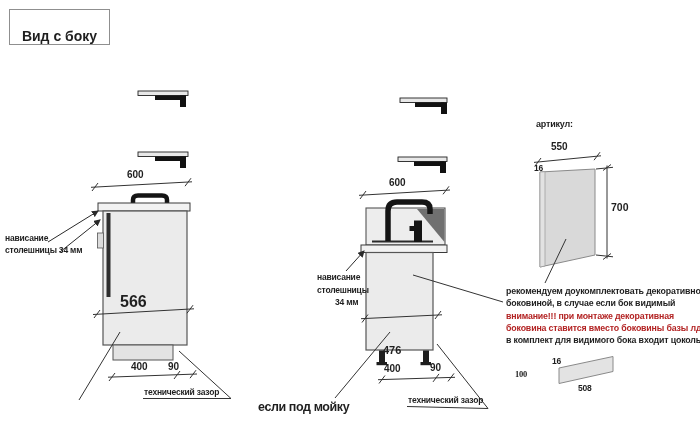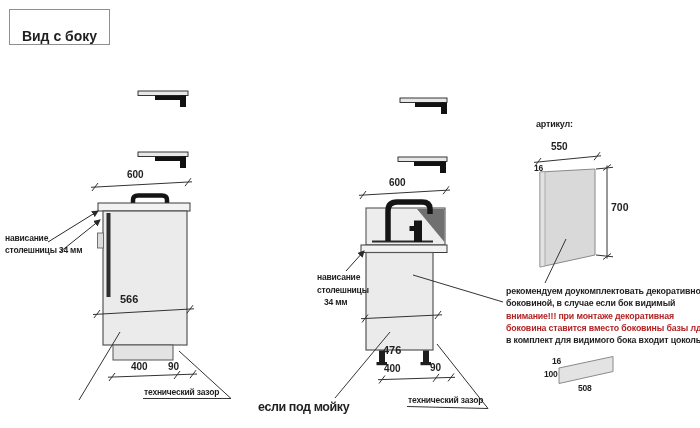--- a/index.html
+++ b/index.html
@@ -159,47 +159,47 @@
     <g>
       <polygon points="559,368 613,356.5 613,371.5 559,383.5" fill="#e3e3e3" stroke="#8a8a8a" stroke-width="1"></polygon>
     </g>
   </svg>
 
   <div id="title-box">
     <span>Вид с боку</span>
   </div>
 
   <div class="t c" style="left:127px;top:169px;width:30px;font-size:10px;">600</div>
-  <div class="t c" style="left:120px;top:293px;width:30px;font-size:11px;">566</div>
+  <div class="t c" style="left:120px;top:293px;width:30px;font-size:16px;">566</div>
   <div class="t c" style="left:131px;top:361px;width:28px;font-size:10px;">400</div>
   <div class="t c" style="left:168px;top:361px;width:20px;font-size:10px;">90</div>
   <div class="t small-lbl" style="left:144px;top:388px;">технический зазор</div>
   <div class="t small-lbl" style="left:5px;top:234px;">нависание</div>
   <div class="t small-lbl" style="left:5px;top:246px;">столешницы 34 мм</div>
 
   <div class="t c" style="left:389px;top:177px;width:28px;font-size:10px;">600</div>
   <div class="t c" style="left:383px;top:300px;width:30px;font-size:11px;margin-top:44px;">476</div>
   <div class="t c" style="left:384px;top:363px;width:28px;font-size:10px;">400</div>
   <div class="t c" style="left:430px;top:362px;width:20px;font-size:10px;">90</div>
   <div class="t small-lbl" style="left:408px;top:396px;">технический зазор</div>
   <div class="t cab-name" style="left:258px;top:401px;">если под мойку</div>
   <div class="t small-lbl" style="left:317px;top:273px;">нависание</div>
   <div class="t small-lbl" style="left:317px;top:286px;">столешницы</div>
-  <div class="t small-lbl" style="left:324px;top:298px;">34 мм</div>
+  <div class="t small-lbl" style="left:335px;top:298px;">34 мм</div>
 
   <div class="t" style="left:536px;top:120px;font-size:9px;letter-spacing:-0.2px;">артикул:</div>
   <div class="t c" style="left:551px;top:141px;width:30px;font-size:10px;">550</div>
   <div class="t small-lbl" style="left:534px;top:164px;">16</div>
   <div class="t" style="left:611px;top:202px;font-size:10.5px;">700</div>
 
   <div style="position:absolute;left:506px;top:285px;">
     <div class="note-line">рекомендуем доукомплектовать декоративной</div>
     <div class="note-line">боковиной, в случае если бок видимый</div>
     <div class="note-line red">внимание!!! при монтаже декоративная</div>
     <div class="note-line red">боковина ставится вместо боковины базы лдсп</div>
     <div class="note-line">в комплект для видимого бока входит цоколь:</div>
   </div>
 
   <div class="t small-lbl" style="left:552px;top:357px;">16</div>
-  <div class="t small-lbl" style="left:544px;top:370px;">100</div>
+  <div class="t small-lbl" style="left:515px;top:370px;font-family:Liberation Serif, serif;">100</div>
   <div class="t c small-lbl" style="left:578px;top:384px;width:30px;">508</div>
 
 </div>
 
 </body></html>

